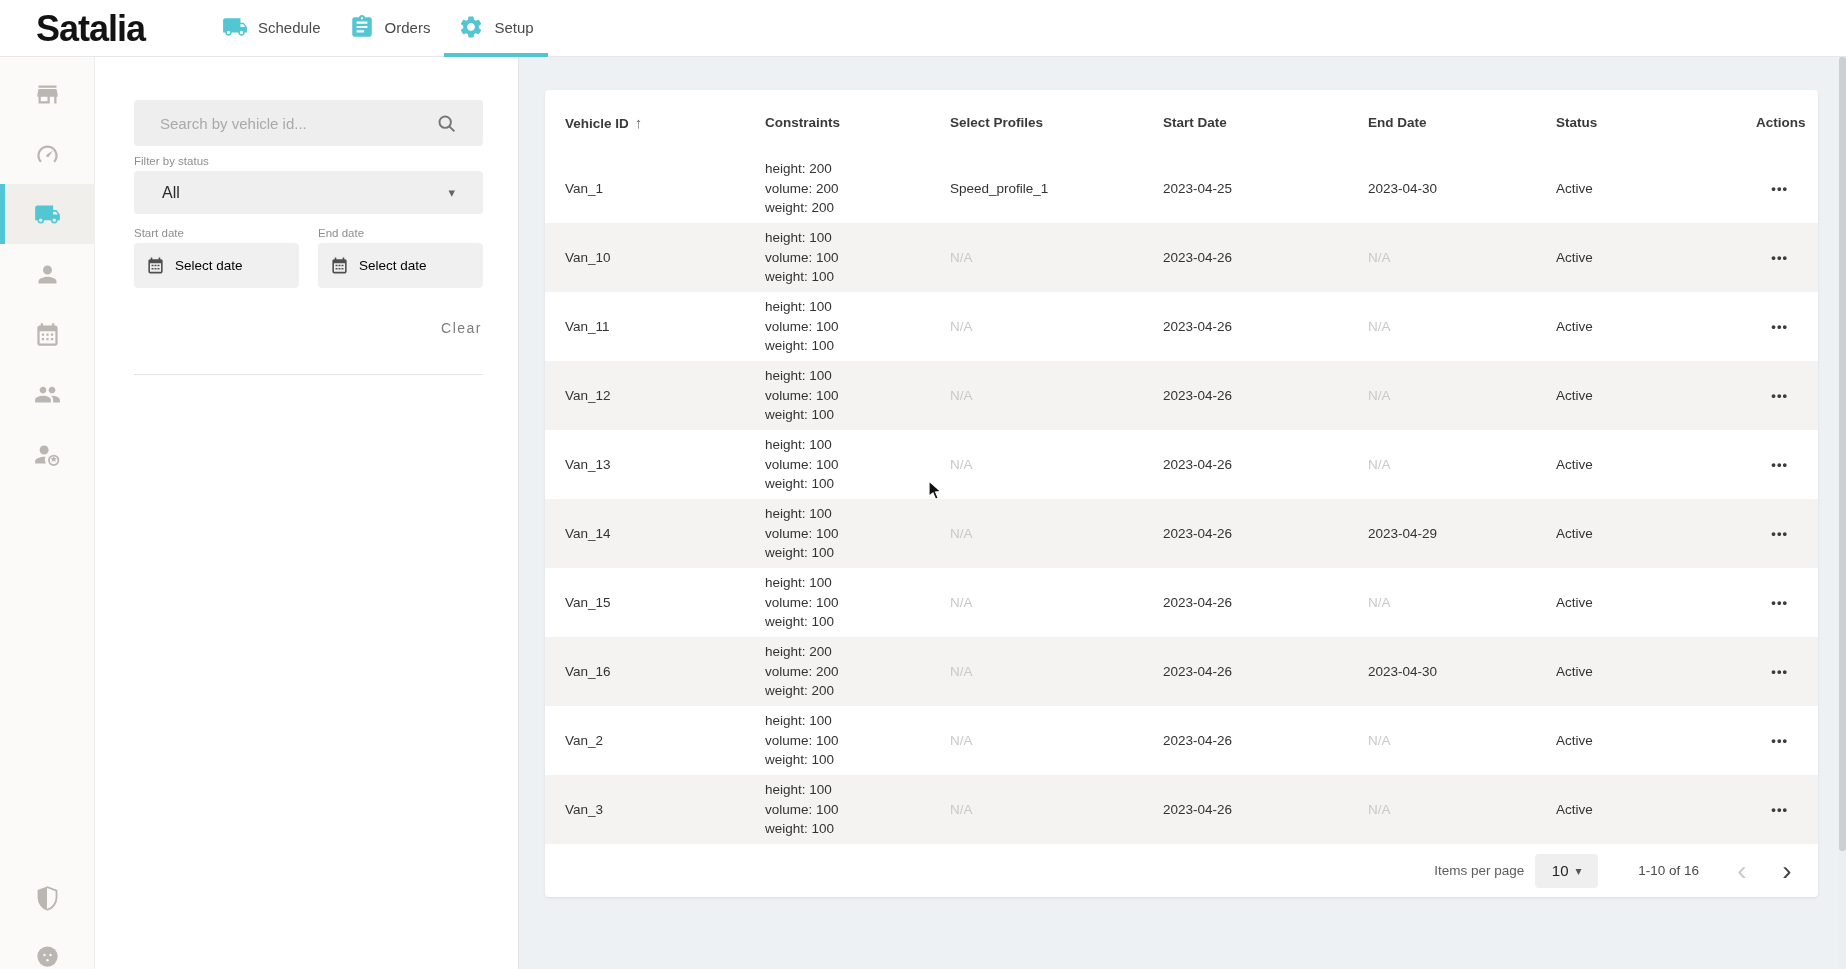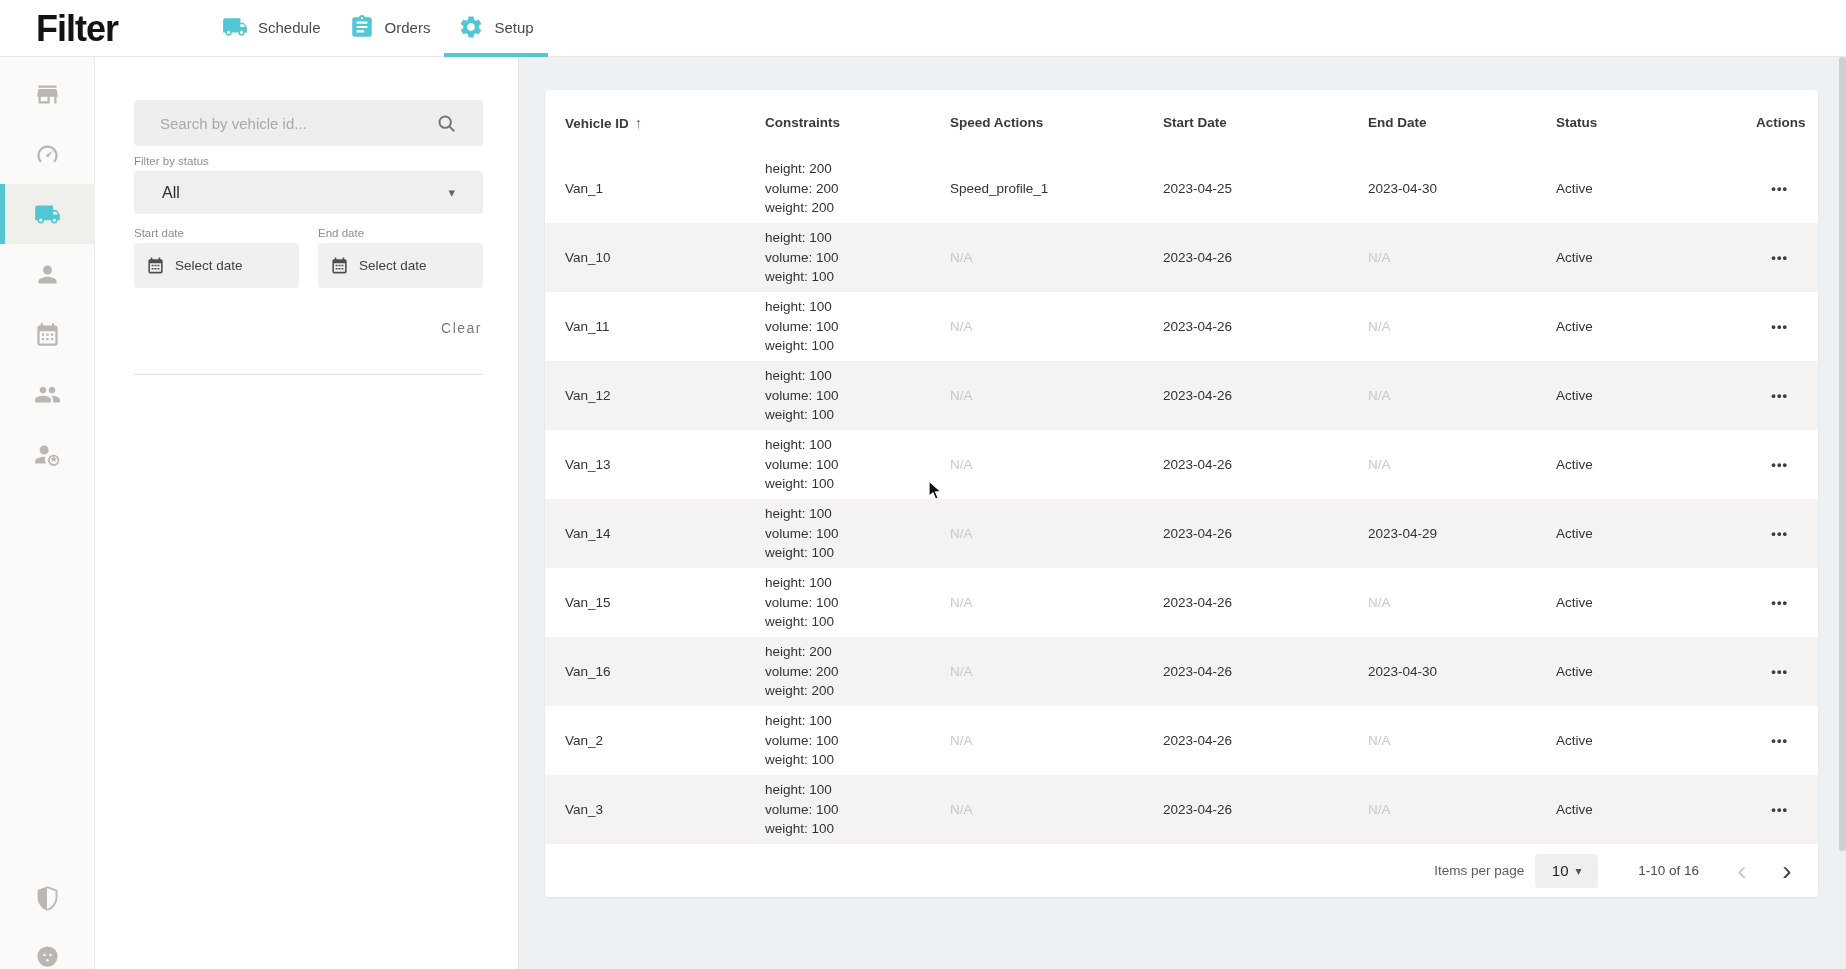--- a/index.html
+++ b/index.html
@@ -44,21 +44,21 @@
   .select-box { position:absolute; left:39px; top:114px; width:349px; height:43px; background:#efefef;
                 border-radius:4px; display:flex; align-items:center; padding:0 28px; cursor:pointer; }
   .select-box .sel-value { flex:1; font-size:16px; color:#2b2b2b; }
   .select-box .caret { color:#666; font-size:13px; }
   .lbl-start { left:39px; top:170px; }
   .lbl-end { left:223px; top:170px; }
   .date-input { position:absolute; top:186px; width:165px; height:45px; background:#f0f0f0; border-radius:4px;
                 display:flex; align-items:center; gap:10px; padding:0 12px; cursor:pointer; }
   .date-start { left:39px; } .date-end { left:223px; }
   .date-input .cal { width:19px; height:19px; color:#4f4f4f; flex:none; }
-  .date-input .ph { font-size:13.5px; color:#404040; }
+  .date-input .ph { font-size:13.5px; color:#000000; }
   .clear-link { position:absolute; right:36px; top:263px; font-size:14px; color:#7c7c7c; letter-spacing:1.5px; cursor:pointer; }
   .panel-divider { position:absolute; left:39px; top:317px; width:349px; height:1px; background:#e3e3e3; }
   .add-btn { position:absolute; left:39px; top:343px; width:349px; height:40px; background:var(--accent);
              border:none; border-radius:3px; color:#fff; font-size:14px; font-weight:700; letter-spacing:2px;
              font-family:"Liberation Sans",sans-serif; cursor:pointer; }
 
   
   .card { position:absolute; left:545px; top:90px; width:1273px; height:807px; background:#fff; border-radius:4px;
           box-shadow:0 1px 3px rgba(0,0,0,.08); z-index:4; }
   .thead-row, .trow { display:grid; grid-template-columns:200px 185px 213px 205px 188px 200px 1fr; align-items:center; }
@@ -95,21 +95,21 @@
 
   
   .cursor { position:absolute; left:928px; top:480px; z-index:99; pointer-events:none; }
 
   :root { --accent:#53c6d3; --alert:#c1282d; }
 </style>
 </head>
 <body>
 
 <header class="topbar">
-  <div class="logo">Filter</div>
+  <div class="logo">Satalia</div>
 
   <nav class="main-nav">
     <div class="nav-item">
       <span class="nav-ico">
         <svg viewBox="0 0 24 24" fill="currentColor">
             <path d="M20 8h-3V4H3c-1.1 0-2 .9-2 2v11h2c0 1.66 1.34 3 3 3s3-1.34 3-3h6c0 1.66 1.34 3 3 3s3-1.34 3-3h2v-5l-3-4zM6 18.5c-.83 0-1.5-.67-1.5-1.5s.67-1.5 1.5-1.5 1.5.67 1.5 1.5-.67 1.5-1.5 1.5zm13.5-9l1.96 2.5H17V9.5h2.5zm-1.5 9c-.83 0-1.5-.67-1.5-1.5s.67-1.5 1.5-1.5 1.5.67 1.5 1.5-.67 1.5-1.5 1.5z"></path>
           </svg>
       </span>
       <span class="nav-label">Schedule</span>
     </div>
@@ -232,21 +232,21 @@
   <div class="clear-link">Clear</div>
   <div class="panel-divider"></div>
 </section>
 
 <main class="card">
   <div class="thead-row">
     <div class="th th-id">
       <span>Vehicle ID</span><span class="th-sort">↑</span>
     </div>
     <div class="th">Constraints</div>
-    <div class="th">Speed Actions</div>
+    <div class="th">Select Profiles</div>
     <div class="th">Start Date</div>
     <div class="th">End Date</div>
     <div class="th">Status</div>
     <div class="th th-actions">Actions</div>
   </div>
 
   <div class="tbody">
 
       <div class="trow">
         <div class="td">Van_1</div>

